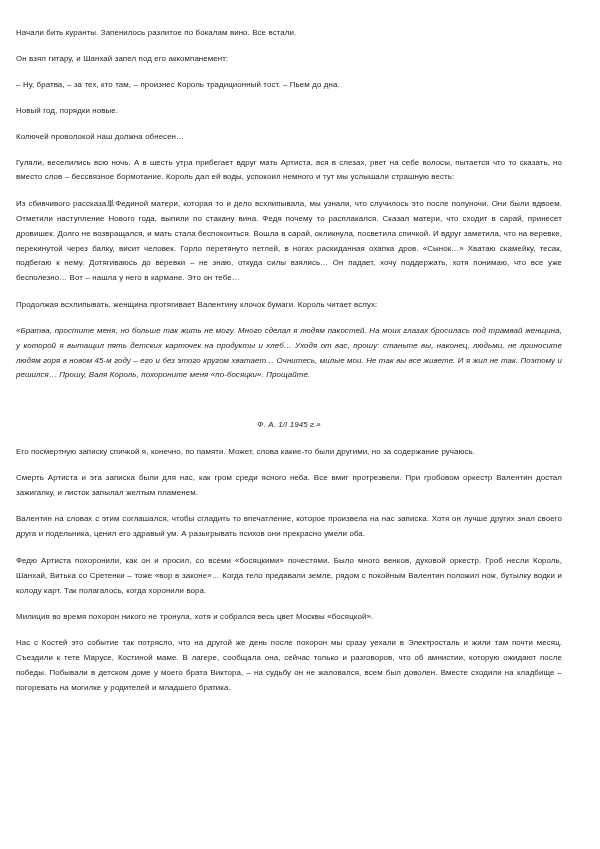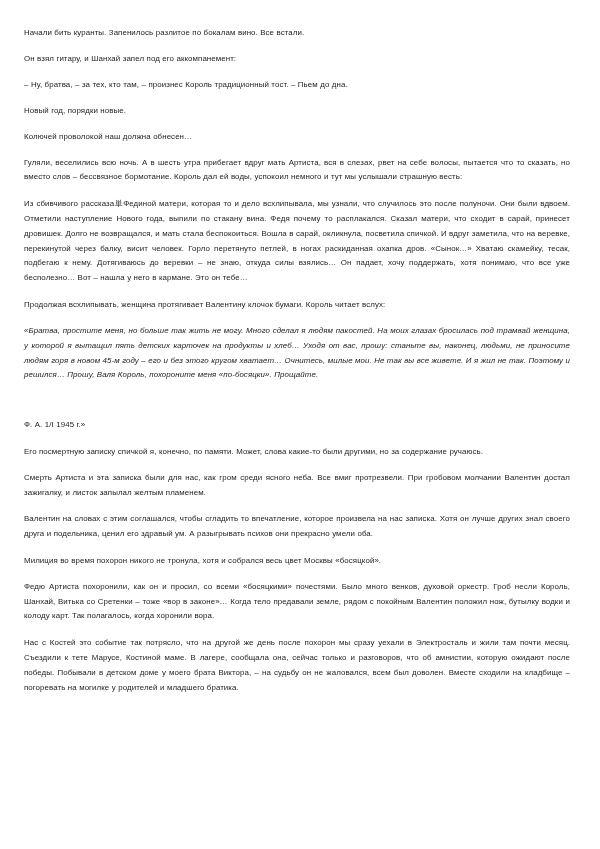--- a/index.html
+++ b/index.html
@@ -16,21 +16,21 @@
     color: #1a1a1a;
     -webkit-font-smoothing: antialiased;
   }
 
   #page {
     position: relative;
     width: 600px;
     height: 849px;
     background: #ffffff;
     box-sizing: border-box;
-    padding: 26px 26px 0 24px;
+    padding: 26px 26px 0 16px;
   }
 
   .doc-body {
     width: 546px;
   }
 
   p.para {
     margin: 0 0 11.5px 0;
     font-size: 7.9px;
     line-height: 14.9px;
@@ -45,21 +45,22 @@
   p.para.single {
     text-align: left;
   }
 
   p.para.note {
     font-style: italic;
     color: #222222;
   }
 
   p.para.signature {
-    text-align: left;
+    font-style: italic;
+    text-align: center;
     margin-bottom: 11.5px;
     margin-top: 35px;
   }
 
   
   p.para.tight {
     margin-bottom: 11px;
   }
 </style>
 </head>
@@ -84,26 +85,26 @@
     <p class="para">Из сбивчивого рассказа単Фединой матери, которая то и дело всхлипывала, мы узнали, что случилось это после полуночи. Они были вдвоем. Отметили наступление Нового года, выпили по стакану вина. Федя почему то расплакался. Сказал матери, что сходит в сарай, принесет дровишек. Долго не возвращался, и мать стала беспокоиться. Вошла в сарай, окликнула, посветила спичкой. И вдруг заметила, что на веревке, перекинутой через балку, висит человек. Горло перетянуто петлей, в ногах раскиданная охапка дров. «Сынок…» Хватаю скамейку, тесак, подбегаю к нему. Дотягиваюсь до веревки – не знаю, откуда силы взялись… Он падает, хочу поддержать, хотя понимаю, что все уже бесполезно… Вот – нашла у него в кармане. Это он тебе…</p>
 
     <p class="para single tight">Продолжая всхлипывать, женщина протягивает Валентину клочок бумаги. Король читает вслух:</p>
 
     <p class="para note">«Братва, простите меня, но больше так жить не могу. Много сделал я людям пакостей. На моих глазах бросилась под трамвай женщина, у которой я вытащил пять детских карточек на продукты и хлеб… Уходя от вас, прошу: станьте вы, наконец, людьми, не приносите людям горя в новом 45-м году – его и без этого кругом хватает… Очнитесь, милые мои. Не так вы все живете. И я жил не так. Поэтому и решился… Прошу, Валя Король, похороните меня «по-босяцки». Прощайте.</p>
 
     <p class="para signature">Ф. А. 1/I 1945 г.»</p>
 
     <p class="para">Его посмертную записку спичкой я, конечно, по памяти. Может, слова какие-то были другими, но за содержание ручаюсь.</p>
 
-    <p class="para">Смерть Артиста и эта записка были для нас, как гром среди ясного неба. Все вмиг протрезвели. При гробовом молчании Валентин достал зажигалку, и листок запылал желтым пламенем.</p>
+    <p class="para">Смерть Артиста и эта записка были для нас, как гром среди ясного неба. Все вмиг протрезвели. При гробовом оркестр Валентин достал зажигалку, и листок запылал желтым пламенем.</p>
 
 
 
     <p class="para">Валентин на словах с этим соглашался, чтобы сгладить то впечатление, которое произвела на нас записка. Хотя он лучше других знал своего друга и подельника, ценил его здравый ум. А разыгрывать психов они прекрасно умели оба.</p>
 
+    <p class="para">Федю Артиста похоронили, как он и просил, со всеми «босяцкими» почестями. Было много венков, духовой оркестр. Гроб несли Король, Шанхай, Витька со Сретенки – тоже «вор в законе»… Когда тело предавали земле, рядом с покойным Валентин положил нож, бутылку водки и колоду карт. Так полагалось, когда хоронили вора.</p>
+
     <p class="para single tight">Милиция во время похорон никого не тронула, хотя и собрался весь цвет Москвы «босяцкой».</p>
-
-    <p class="para">Федю Артиста похоронили, как он и просил, со всеми «босяцкими» почестями. Было много венков, духовой оркестр. Гроб несли Король, Шанхай, Витька со Сретенки – тоже «вор в законе»… Когда тело предавали земле, рядом с покойным Валентин положил нож, бутылку водки и колоду карт. Так полагалось, когда хоронили вора.</p>
 
     <p class="para">Нас с Костей это событие так потрясло, что на другой же день после похорон мы сразу уехали в Электросталь и жили там почти месяц. Съездили к тете Марусе, Костиной маме. В лагере, сообщала она, сейчас только и разговоров, что об амнистии, которую ожидают после победы. Побывали в детском доме у моего брата Виктора, – на судьбу он не жаловался, всем был доволен. Вместе сходили на кладбище – погоревать на могилке у родителей и младшего братика.</p>
 
   </div>
 </div>
 
 </body></html>

